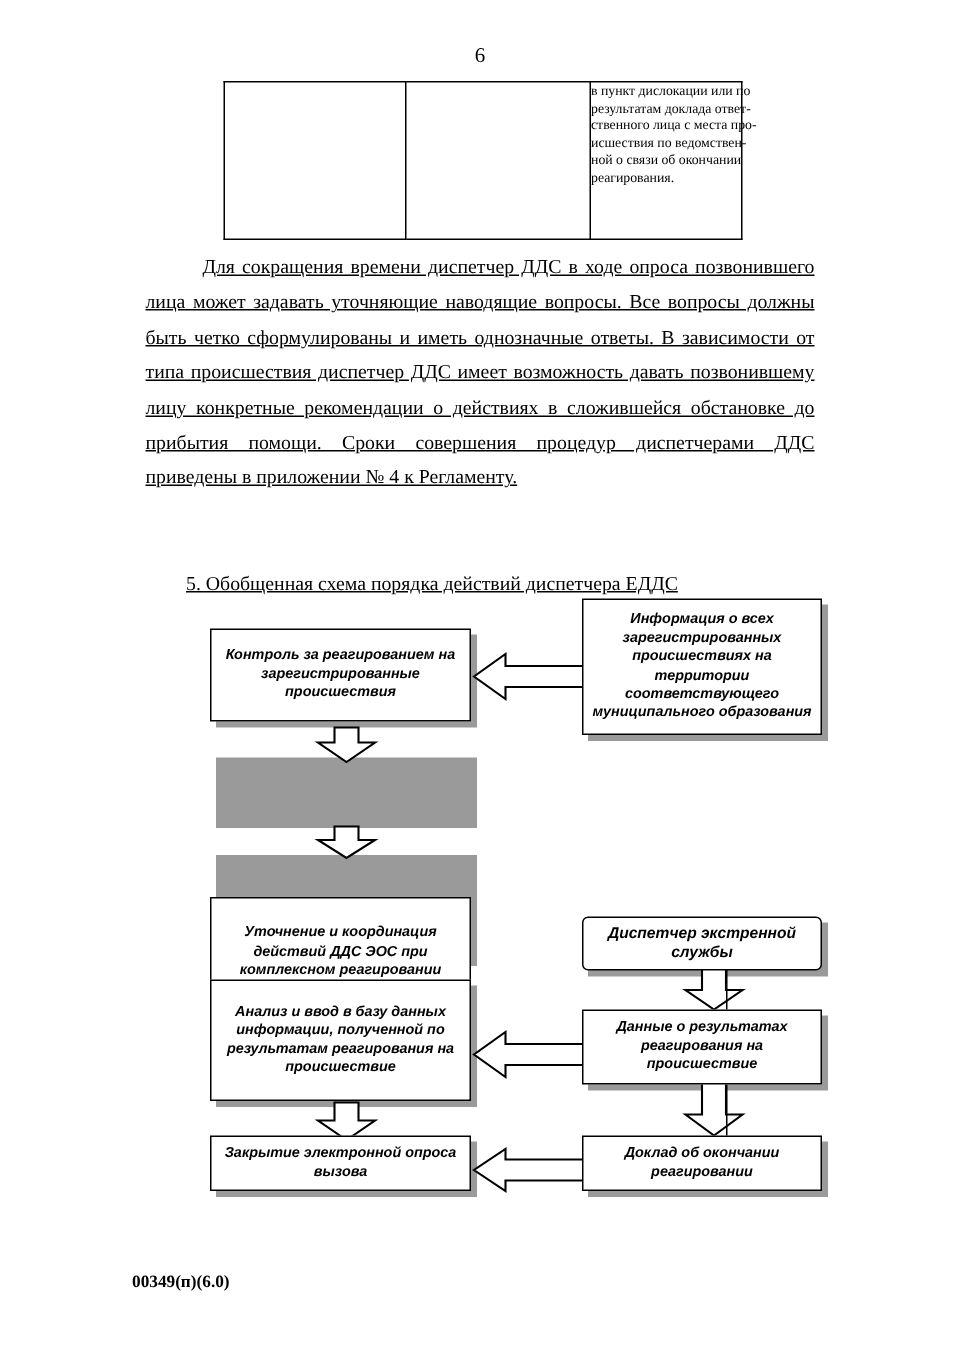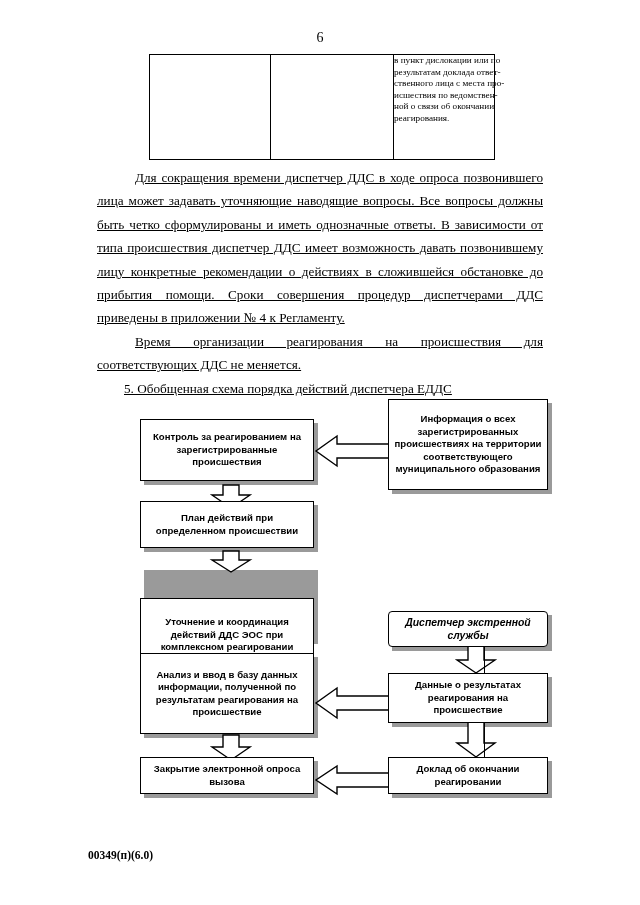--- a/index.html
+++ b/index.html
@@ -101,20 +101,21 @@
     font-family: "Liberation Sans", sans-serif;
     font-weight: bold;
     font-size: 9.6px;
     line-height: 12.4px;
     text-align: center;
     display: flex;
     align-items: center;
     justify-content: center;
     padding: 2px 4px;
     z-index: 3;
+    font-style: italic;
   }
   .fbox.rounded {
     border-radius: 4px;
     font-style: italic;
     font-size: 10.4px;
     line-height: 13px;
   }
   .shadow {
     position: absolute;
     background: #9a9a9a;
@@ -158,23 +159,20 @@
         <div>ной о связи об окончании</div>
         <div>реагирования.</div>
       </td>
     </tr>
   </tbody>
     </table>
 
   <div class="body-text" id="para-block">
     <p>Для сокращения времени диспетчер ДДС в ходе опроса позвонившего лица может задавать уточняющие наводящие вопросы. Все вопросы должны быть четко сформулированы и иметь однозначные ответы. В зависимости от типа происшествия диспетчер ДДС имеет возможность давать позвонившему лицу конкретные рекомендации о действиях в сложившейся обстановке до прибытия помощи. Сроки совершения процедур диспетчерами ДДС приведены в приложении № 4 к Регламенту.</p>
   </div>
-  <div class="body-text" id="para-2">
-    <p>Время организации реагирования на происшествия для соответствующих ДДС не меняется.</p>
-  </div>
   <div class="body-text" id="para-3">
     <p>5. Обобщенная схема порядка действий диспетчера ЕДДС</p>
   </div>
 
   <div id="flowchart">
 
     <div class="shadow" style="left:144px; top:423px; width:174px; height:62px;"></div>
     <div class="shadow" style="left:392px; top:403px; width:160px; height:91px;"></div>
     <div class="shadow" style="left:144px; top:505px; width:174px; height:47px;"></div>
     <div class="shadow" style="left:144px; top:570px; width:174px; height:74px;"></div>
@@ -214,21 +212,20 @@
       <polygon points="79,8 22,8 22,1 1,15 22,29 22,22 79,22" fill="#ffffff" stroke="#000" stroke-width="1.4"></polygon>
     </svg>
 
     <div class="vline" style="left:484px; top:640px; height:36px;"></div>
     <div class="vline" style="left:484px; top:718px; height:42px;"></div>
 
     <div class="fbox" style="left:140px; top:419px; width:174px; height:62px;">Контроль за реагированием на зарегистрированные происшествия</div>
 
     <div class="fbox" style="left:388px; top:399px; width:160px; height:91px;">Информация о всех зарегистрированных происшествиях на территории соответствующего муниципального образования</div>
 
-    <div class="fbox" style="left:140px; top:501px; width:174px; height:47px;">План действий при определенном происшествии</div>
 
     <div class="fbox" style="left:140px; top:598px; width:174px; height:74px;">Уточнение и координация действий ДДС ЭОС при комплексном реагировании</div>
 
     <div class="fbox" style="left:140px; top:653px; width:174px; height:81px;">Анализ и ввод в базу данных информации, полученной по результатам реагирования на происшествие</div>
 
     <div class="fbox rounded" style="left:388px; top:611px; width:160px; height:36px;">Диспетчер экстренной службы</div>
 
     <div class="fbox" style="left:388px; top:673px; width:160px; height:50px;">Данные о результатах реагирования на происшествие</div>
 
     <div class="fbox" style="left:140px; top:757px; width:174px; height:37px;">Закрытие электронной опроса вызова</div>

